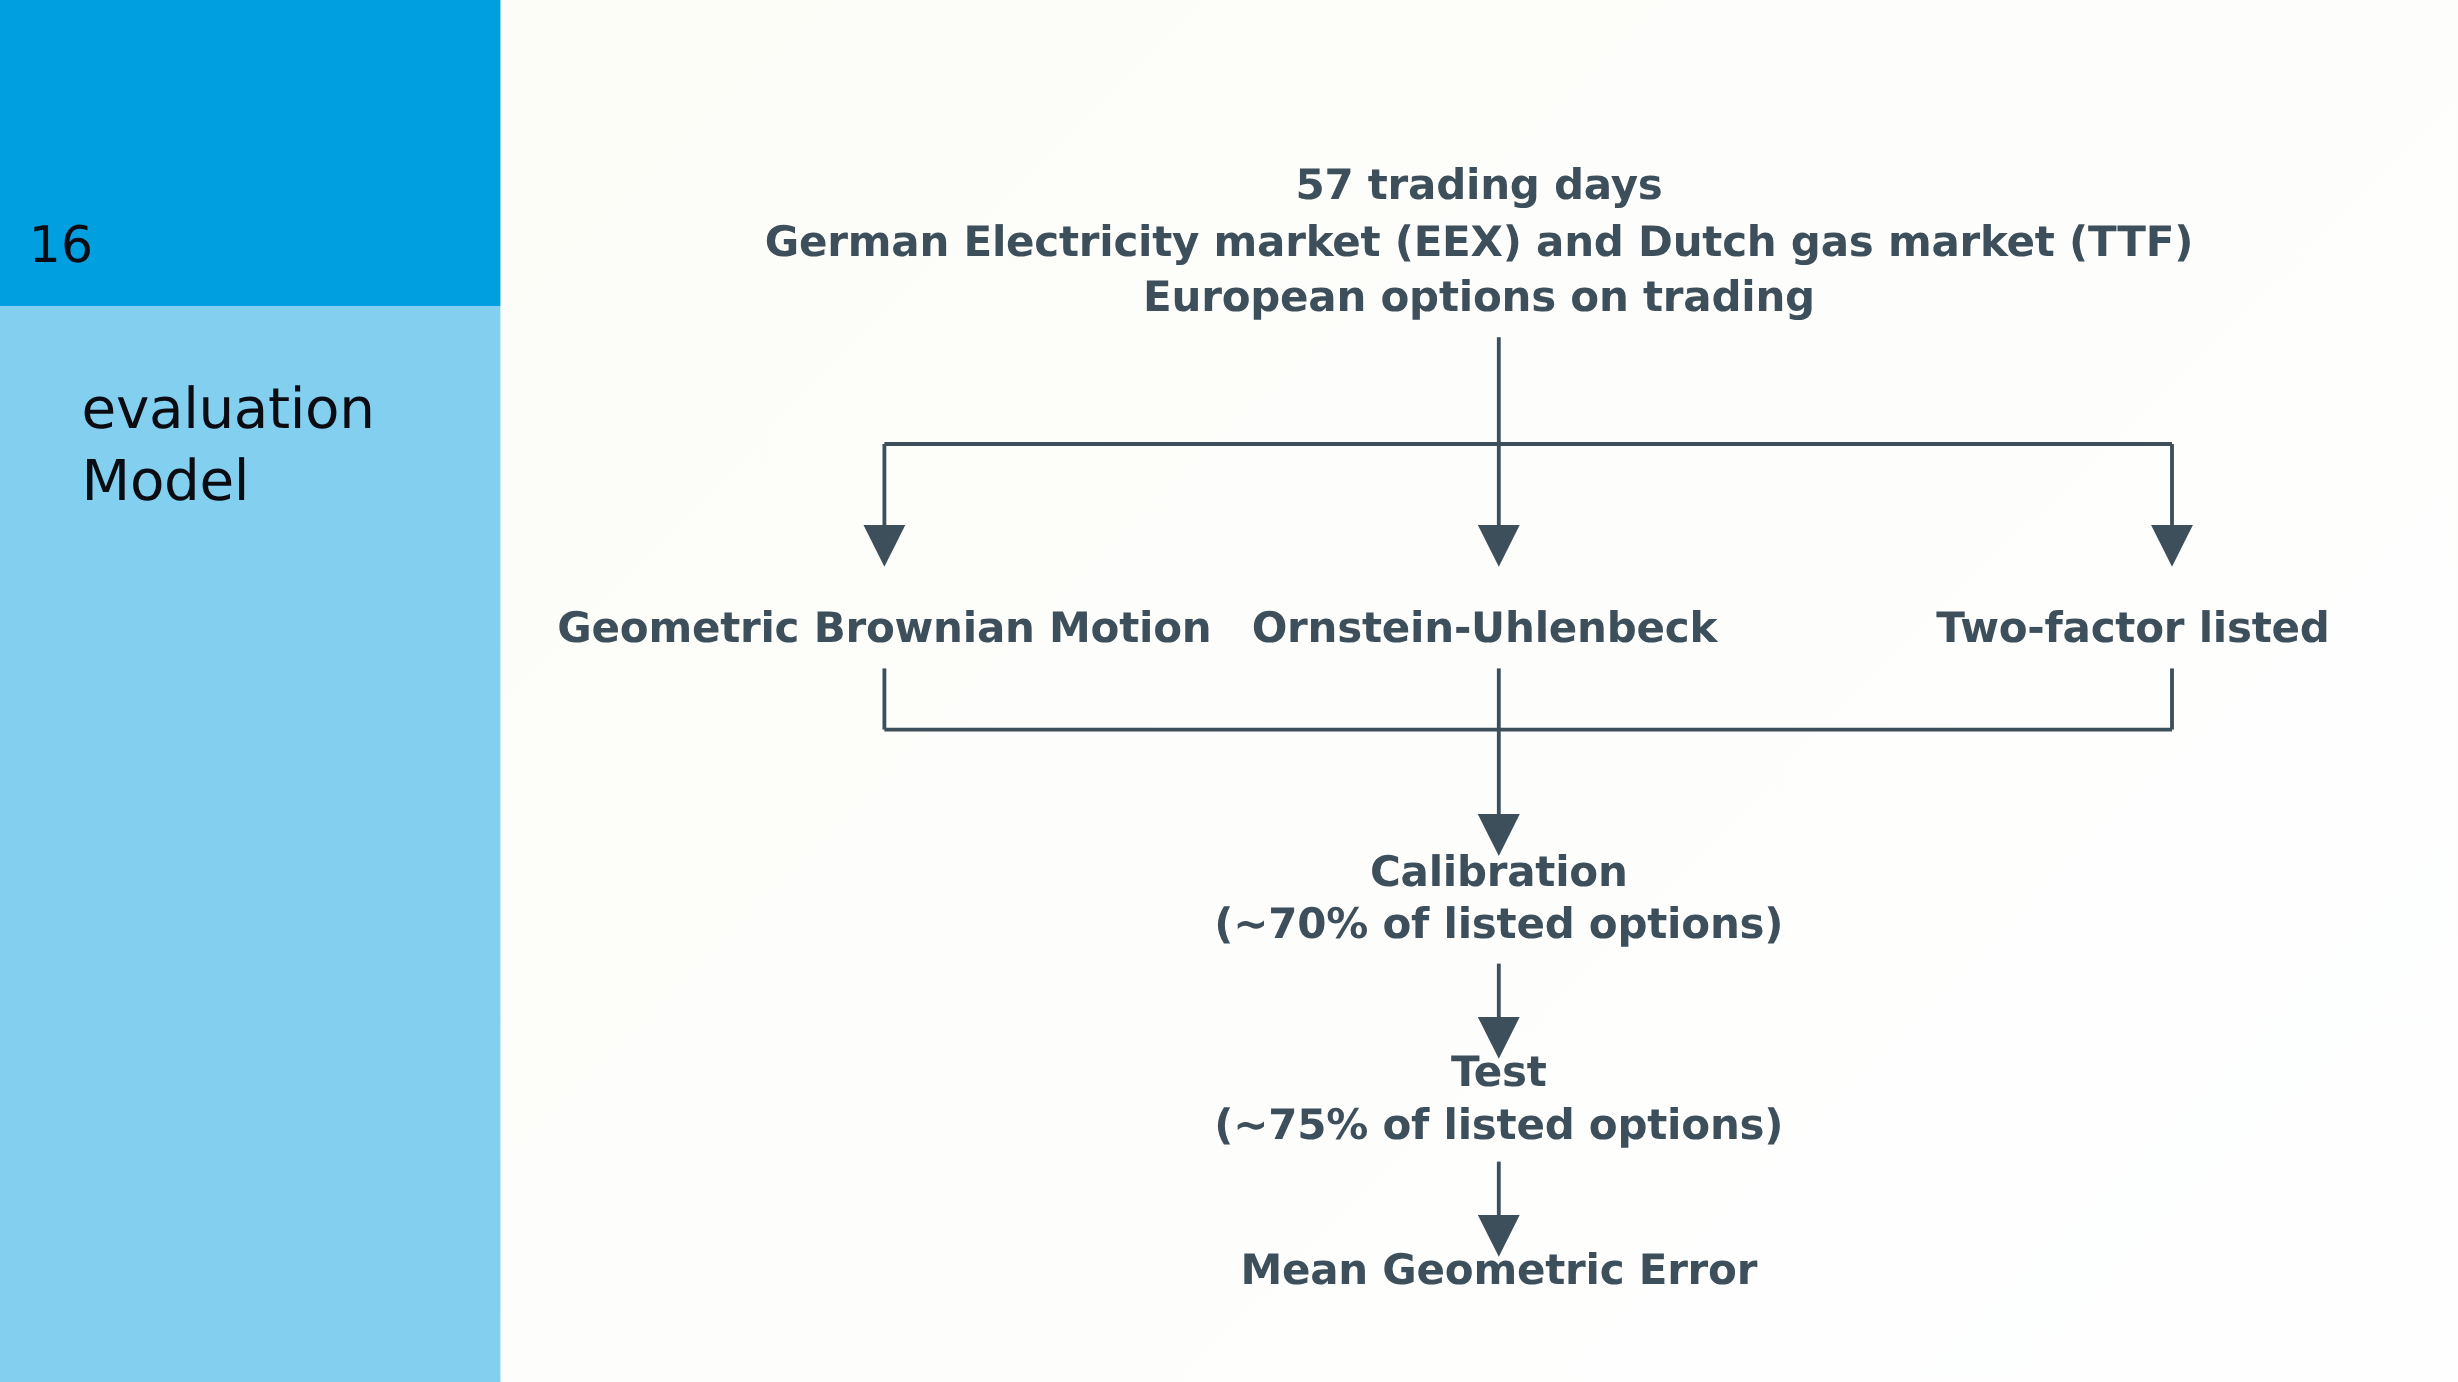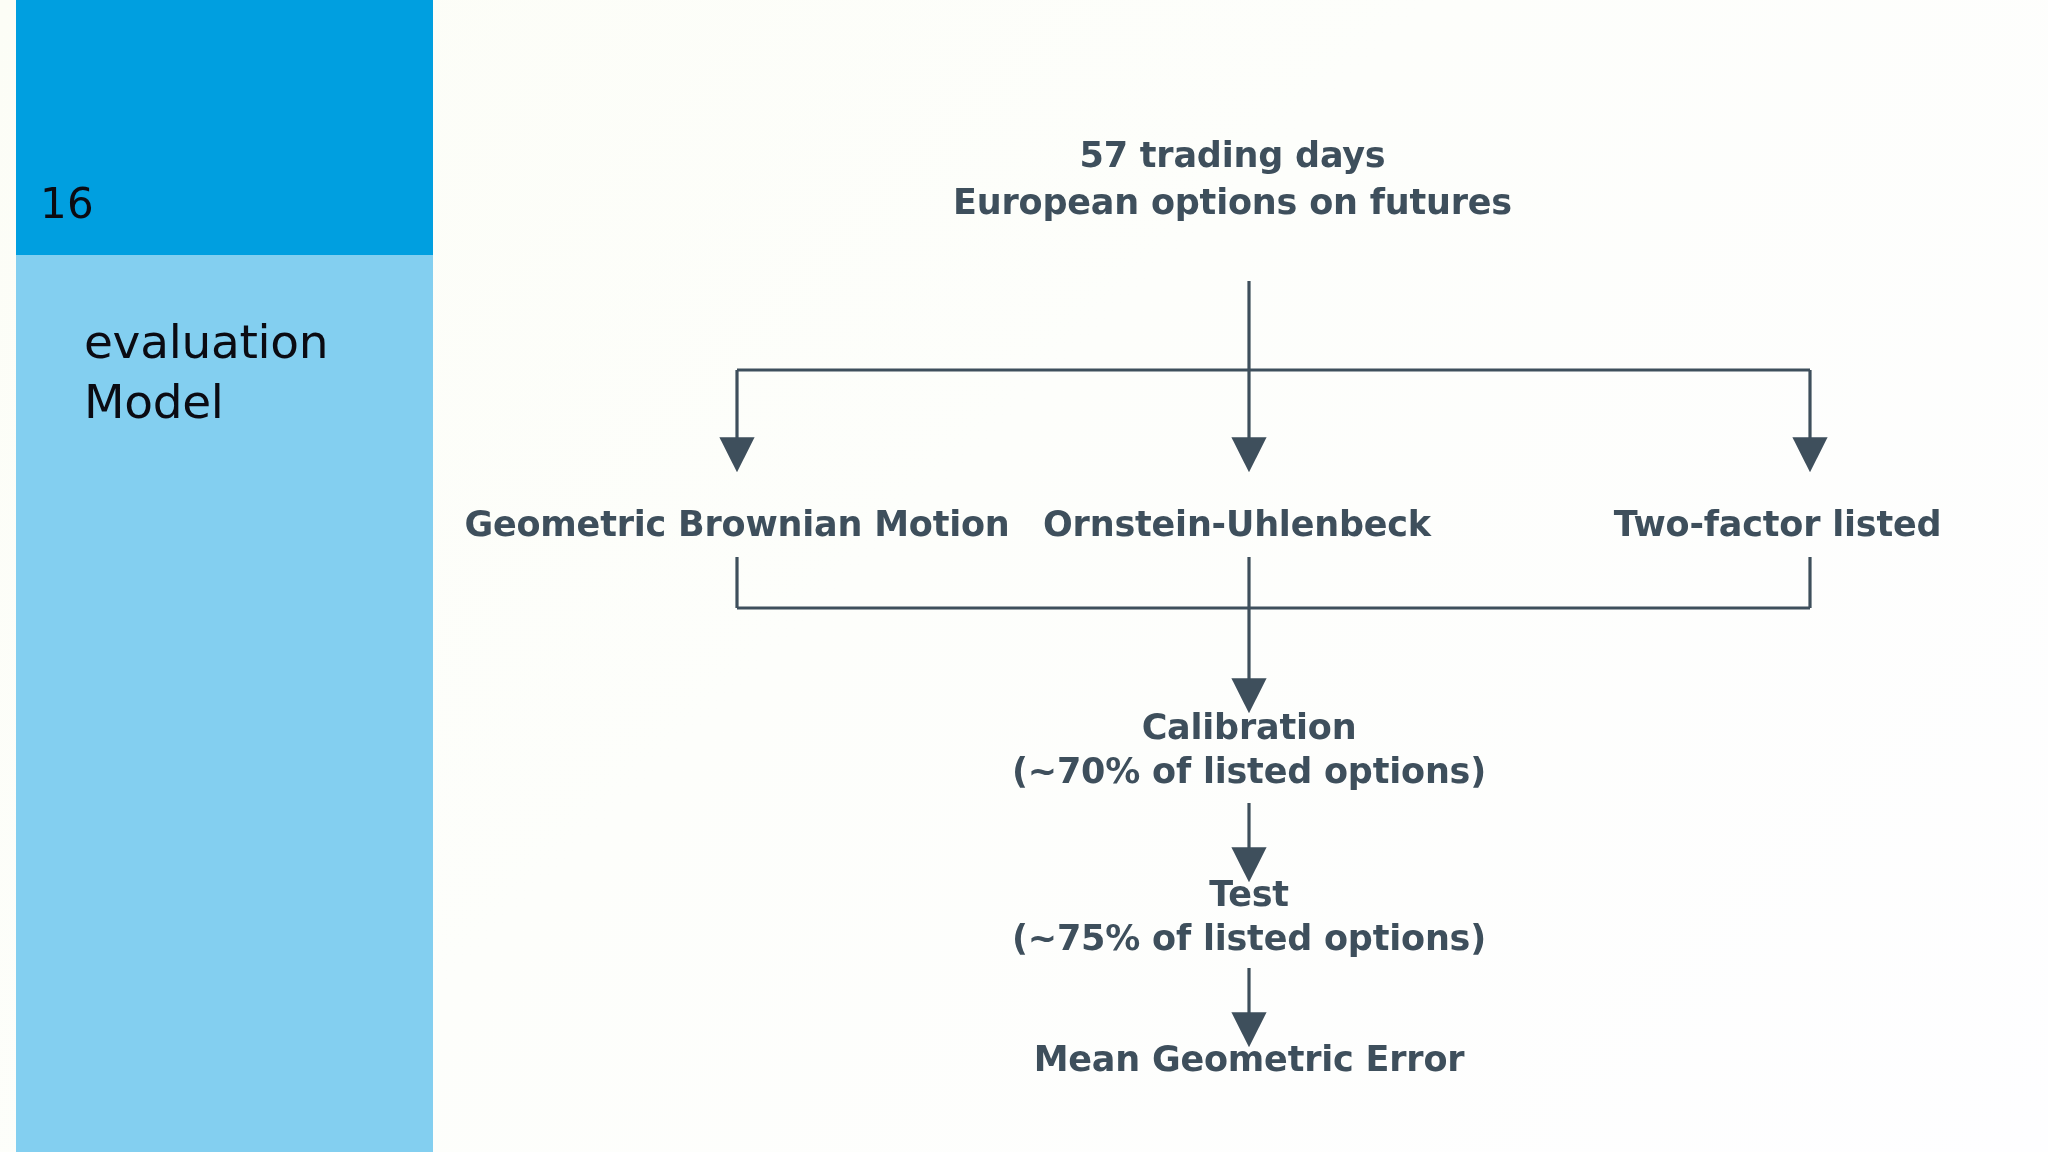--- a/index.html
+++ b/index.html
@@ -18,21 +18,21 @@
     position: relative;
     width: 2048px;
     height: 1152px;
     background: linear-gradient(135deg, #fcfdf6 0%, #fdfefb 45%, #fefeff 100%);
     overflow: hidden;
   }
 
   
   #sidebar {
     position: absolute;
-    left: 16px;
+    left: 0;
     top: 0;
     width: 426px;
     height: 1152px;
   }
   #sidebar-top-band {
     position: absolute;
     left: 0;
     top: 0;
     width: 417px;
     height: 255px;
@@ -190,21 +190,22 @@
         <line x1="832" y1="608" x2="832" y2="682" marker-end="url(#arrowhead)"></line>
 
         <line x1="832" y1="803" x2="832" y2="851" marker-end="url(#arrowhead)"></line>
 
         <line x1="832" y1="968" x2="832" y2="1016" marker-end="url(#arrowhead)"></line>
       </g>
     </svg>
 
     <div class="node" id="node-dataset">
       <span class="n-line">57 trading days</span>
-      <span class="n-line">European options on futures</span>
+      <span class="n-line">German Electricity market (EEX) and Dutch gas market (TTF)</span>
+      <span class="n-line">European options on trading</span>
     </div>
 
     <div class="node" id="node-ou">
       <span class="n-line">Ornstein-Uhlenbeck</span>
     </div>
 
     <div class="node" id="node-gbm">
       <span class="n-line">Geometric Brownian Motion</span>
     </div>
 

